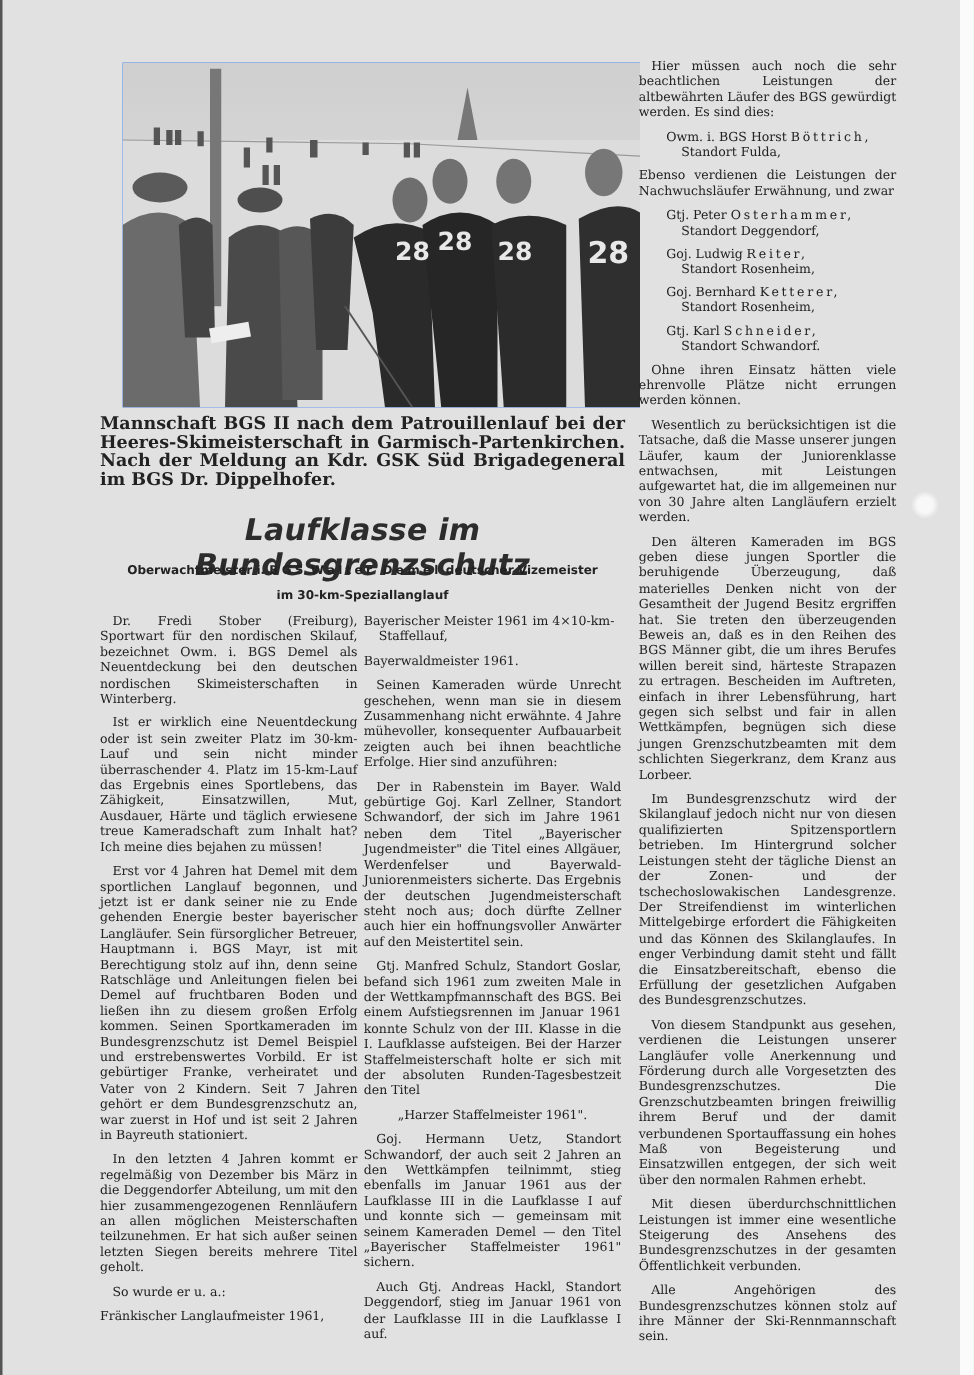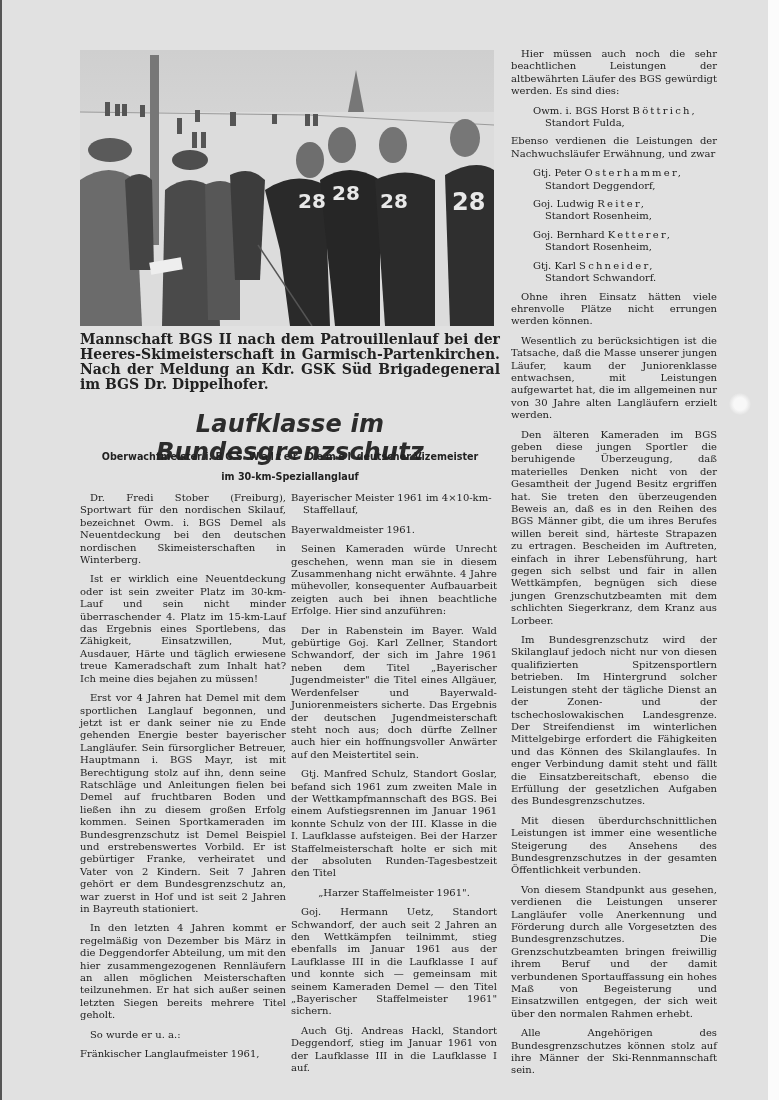--- a/index.html
+++ b/index.html
@@ -10,21 +10,21 @@
     font-family: "DejaVu Serif", "Liberation Serif", serif;
     color: #1e1e1e;
   }
   .page {
     position: absolute; left: 0; top: 0;
     width: 766px; height: 1100px;
     background: #e1e1e1;
     border-left: 2px solid #555;
   }
   .photo {
-    position: absolute; left: 78px; top: 50px;
+    position: absolute; left: 96px; top: 50px;
     width: 414px; height: 276px;
     background: #3b82f6;
     overflow: hidden;
   }
   .photo svg { width: 100%; height: 100%; display: block; }
   .caption {
     position: absolute; left: 78px; top: 332px; width: 420px;
     font-family: "DejaVu Serif", serif;
     font-weight: bold; font-size: 14px; line-height: 15px;
     text-align: justify; color: #222;
@@ -168,21 +168,21 @@
         <p class="name"><span>Gtj. Peter</span> <span class="spaced">Osterhammer,</span><span class="loc">Standort Deggendorf,</span></p>
         <p class="name"><span>Goj. Ludwig</span> <span class="spaced">Reiter,</span><span class="loc">Standort Rosenheim,</span></p>
         <p class="name"><span>Goj. Bernhard</span> <span class="spaced">Ketterer,</span><span class="loc">Standort Rosenheim,</span></p>
         <p class="name"><span>Gtj. Karl</span> <span class="spaced">Schneider,</span><span class="loc">Standort Schwandorf.</span></p>
       </div>
     <div id="col3paras">
         <p>Ohne ihren Einsatz hätten viele ehrenvolle Plätze nicht errungen werden können.</p>
         <p>Wesentlich zu berücksichtigen ist die Tatsache, daß die Masse unserer jungen Läufer, kaum der Juniorenklasse entwachsen, mit Leistungen aufgewartet hat, die im allgemeinen nur von 30 Jahre alten Langläufern erzielt werden.</p>
         <p>Den älteren Kameraden im BGS geben diese jungen Sportler die beruhigende Überzeugung, daß materielles Denken nicht von der Gesamtheit der Jugend Besitz ergriffen hat. Sie treten den überzeugenden Beweis an, daß es in den Reihen des BGS Männer gibt, die um ihres Berufes willen bereit sind, härteste Strapazen zu ertragen. Bescheiden im Auftreten, einfach in ihrer Lebensführung, hart gegen sich selbst und fair in allen Wettkämpfen, begnügen sich diese jungen Grenzschutzbeamten mit dem schlichten Siegerkranz, dem Kranz aus Lorbeer.</p>
         <p>Im Bundesgrenzschutz wird der Skilanglauf jedoch nicht nur von diesen qualifizierten Spitzensportlern betrieben. Im Hintergrund solcher Leistungen steht der tägliche Dienst an der Zonen- und der tschechoslowakischen Landesgrenze. Der Streifendienst im winterlichen Mittelgebirge erfordert die Fähigkeiten und das Können des Skilanglaufes. In enger Verbindung damit steht und fällt die Einsatzbereitschaft, ebenso die Erfüllung der gesetzlichen Aufgaben des Bundesgrenzschutzes.</p>
+        <p>Von diesem Standpunkt aus gesehen, verdienen die Leistungen unserer Langläufer volle Anerkennung und Förderung durch alle Vorgesetzten des Bundesgrenzschutzes. Die Grenzschutzbeamten bringen freiwillig ihrem Beruf und der damit verbundenen Sportauffassung ein hohes Maß von Begeisterung und Einsatzwillen entgegen, der sich weit über den normalen Rahmen erhebt.</p>
         <p>Mit diesen überdurchschnittlichen Leistungen ist immer eine wesentliche Steigerung des Ansehens des Bundesgrenzschutzes in der gesamten Öffentlichkeit verbunden.</p>
-        <p>Von diesem Standpunkt aus gesehen, verdienen die Leistungen unserer Langläufer volle Anerkennung und Förderung durch alle Vorgesetzten des Bundesgrenzschutzes. Die Grenzschutzbeamten bringen freiwillig ihrem Beruf und der damit verbundenen Sportauffassung ein hohes Maß von Begeisterung und Einsatzwillen entgegen, der sich weit über den normalen Rahmen erhebt.</p>
         <p>Alle Angehörigen des Bundesgrenzschutzes können stolz auf ihre Männer der Ski-Rennmannschaft sein.</p>
       </div>
 
   </div>
 
   <div class="smudge"></div>
 </div>
 
 </body></html>

